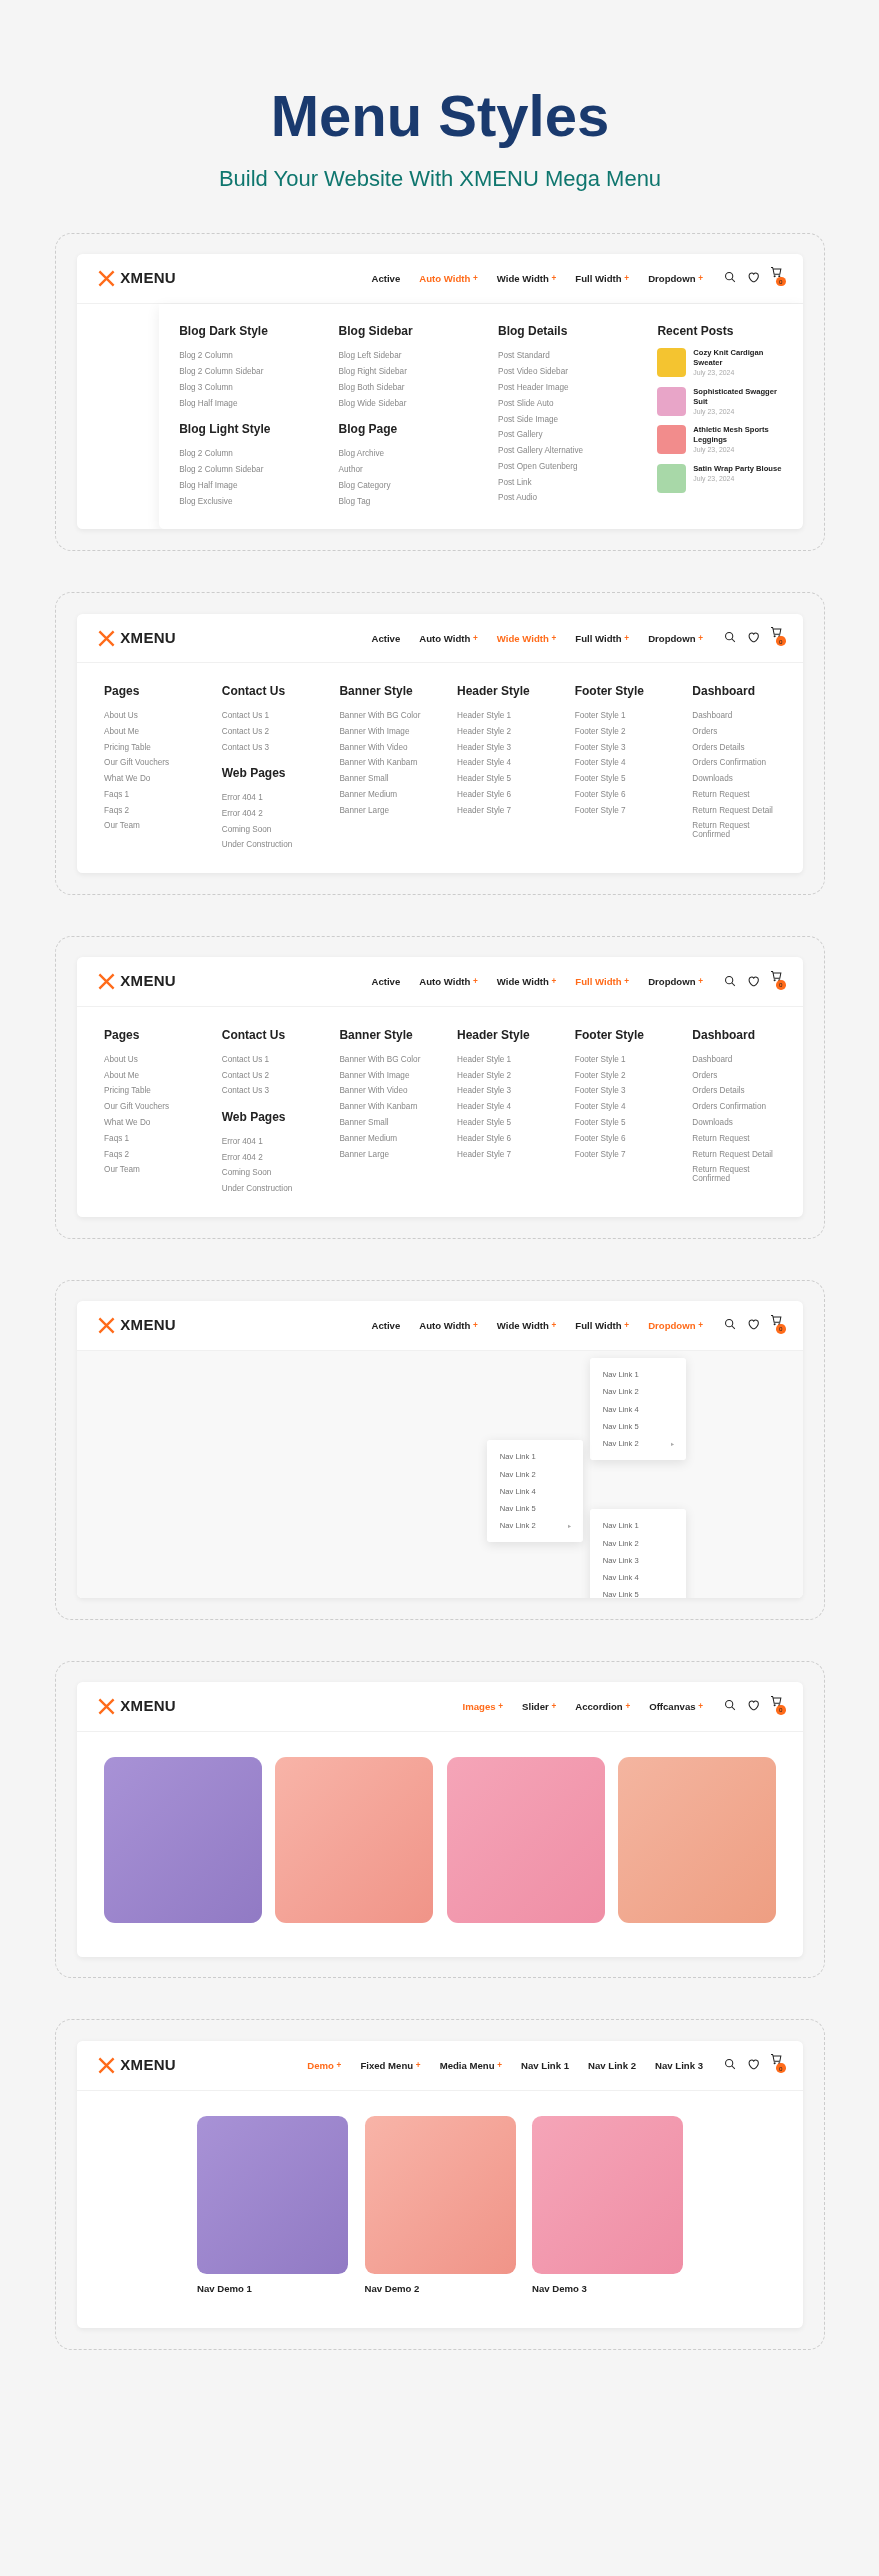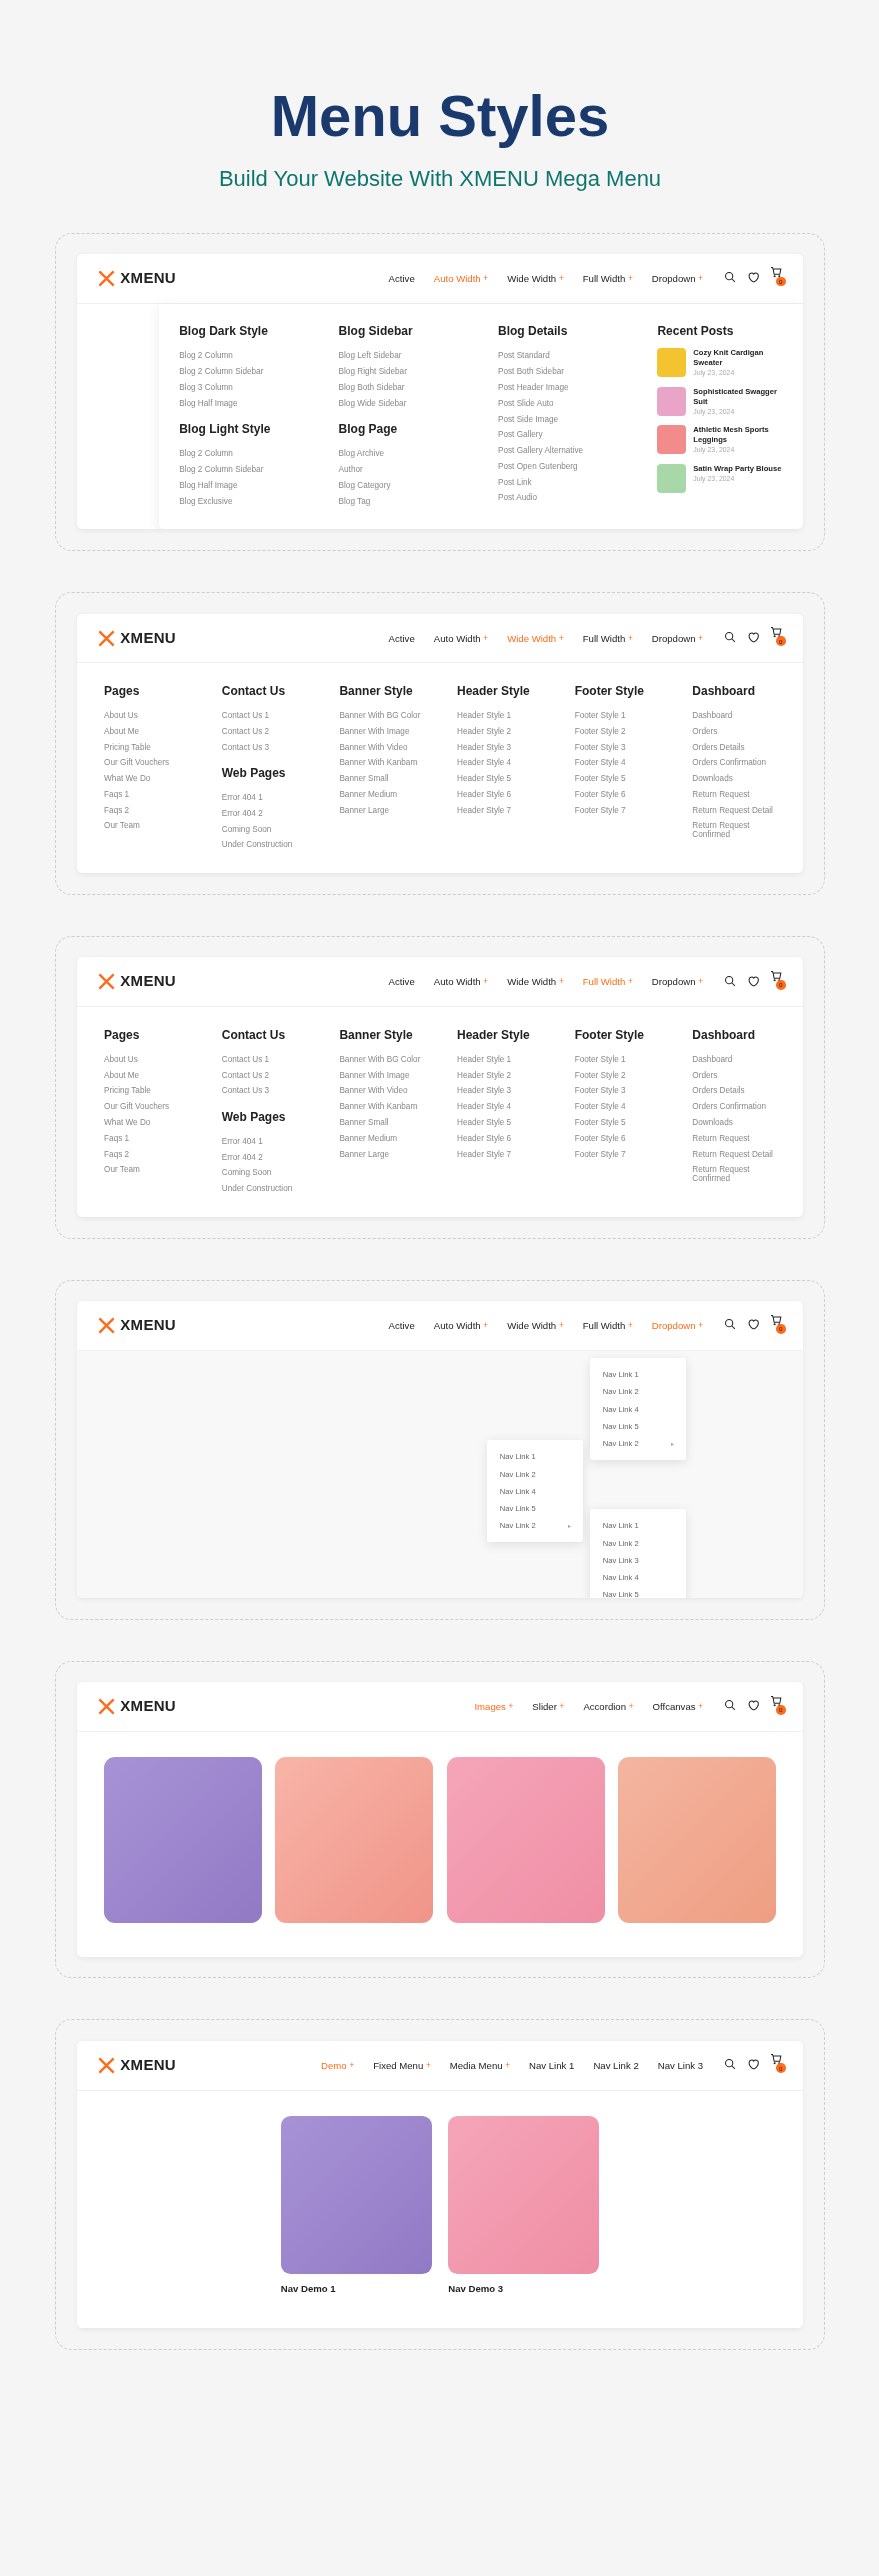--- a/index.html
+++ b/index.html
@@ -9,21 +9,21 @@
 .page-header p { font-size: 22px; color: #0f766e; }
 
 .card-wrap { padding: 0 55px 41px; }
 .card { border: 1.4px dashed #ccc; border-radius: 16.5px; padding: 20.6px; background: #f5f5f5; }
 .panel { background: #fff; border-radius: 5.5px; box-shadow: 0 1.4px 5.5px rgba(0,0,0,0.06); overflow: hidden; }
 
 .navbar { display: flex; align-items: center; padding: 12.4px 20.6px; border-bottom: 0.7px solid #f0f0f0; }
 .logo { display: flex; gap: 4.1px; }
 .logo-icon { width: 19px; height: 19px; }
 .logo-text { font-size: 15px; font-weight: 800; color: #222; letter-spacing: 0.3px; }
-.nav-items { margin-left: auto; display: flex; align-items: flex-end; gap: 19px; }
+.nav-items { margin-left: auto; display: flex; align-items: flex-end; gap: 19px; font-weight: bold; }
 .nav-item { font-size: 9.6px; color: #222; cursor: pointer; display: flex; align-items: center; gap: 2.7px; }
 .nav-item.active { color: #ff6b1a; }
 .nav-item .plus { color: #ff6b1a; font-size: 8.2px; }
 .nav-icons { display: flex; align-items: center; gap: 11px; margin-left: 20.6px; }
 .nav-icons span { cursor: pointer; color: #222; position: relative; }
 .cart-badge { position: absolute; top: -4.1px; right: -5.5px; background: #ff6b1a; color: #fff; font-size: 6.2px; border-radius: 50%; width: 9.6px; height: 9.6px; display: flex; align-items: center; justify-content: center; }
 
 .mega { display: flex; padding: 20.6px 27.5px; gap: 34px; }
 .mega-col { flex: 1; }
 .mega-col h4 { font-size: 12px; font-weight: 700; color: #222; margin-bottom: 9.6px; }
@@ -132,21 +132,21 @@
               <li>Blog Archive</li>
               <li>Author</li>
               <li>Blog Category</li>
               <li>Blog Tag</li>
             </ul>
           </div>
           <div class="mega-col">
             <h4>Blog Details</h4>
             <ul>
               <li>Post Standard</li>
-              <li>Post Both Sidebar</li>
+              <li>Post Video Sidebar</li>
               <li>Post Header Image</li>
               <li>Post Slide Auto</li>
               <li>Post Side Image</li>
               <li>Post Gallery</li>
               <li>Post Gallery Alternative</li>
               <li>Post Open Gutenberg</li>
               <li>Post Link</li>
               <li>Post Audio</li>
             </ul>
           </div>
@@ -548,20 +548,24 @@
                 <circle cx="18" cy="20" r="1"></circle>
               </svg><span class="cart-badge">0</span></span>
     </div>
   </div>
   <div class="demo-grid" id="demos">
           <div class="demo-item">
             <div class="demo-tile d1"></div>
             <div class="label">Nav Demo 1</div>
           </div>
           <div class="demo-item">
+            <div class="demo-tile d2"></div>
+            <div class="label">Nav Demo 2</div>
+          </div>
+          <div class="demo-item">
             <div class="demo-tile d3"></div>
             <div class="label">Nav Demo 3</div>
           </div>
         </div>
 </div>
 </div>
   </div>
 
 
 </body></html>

